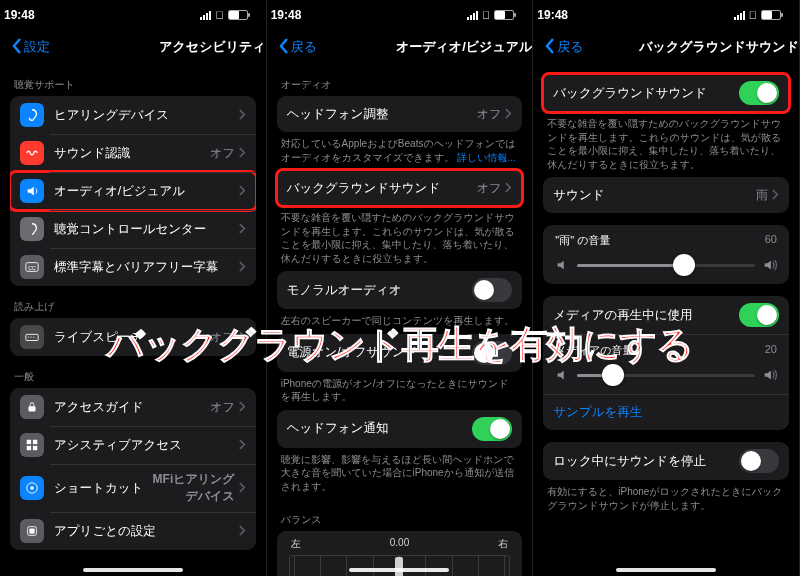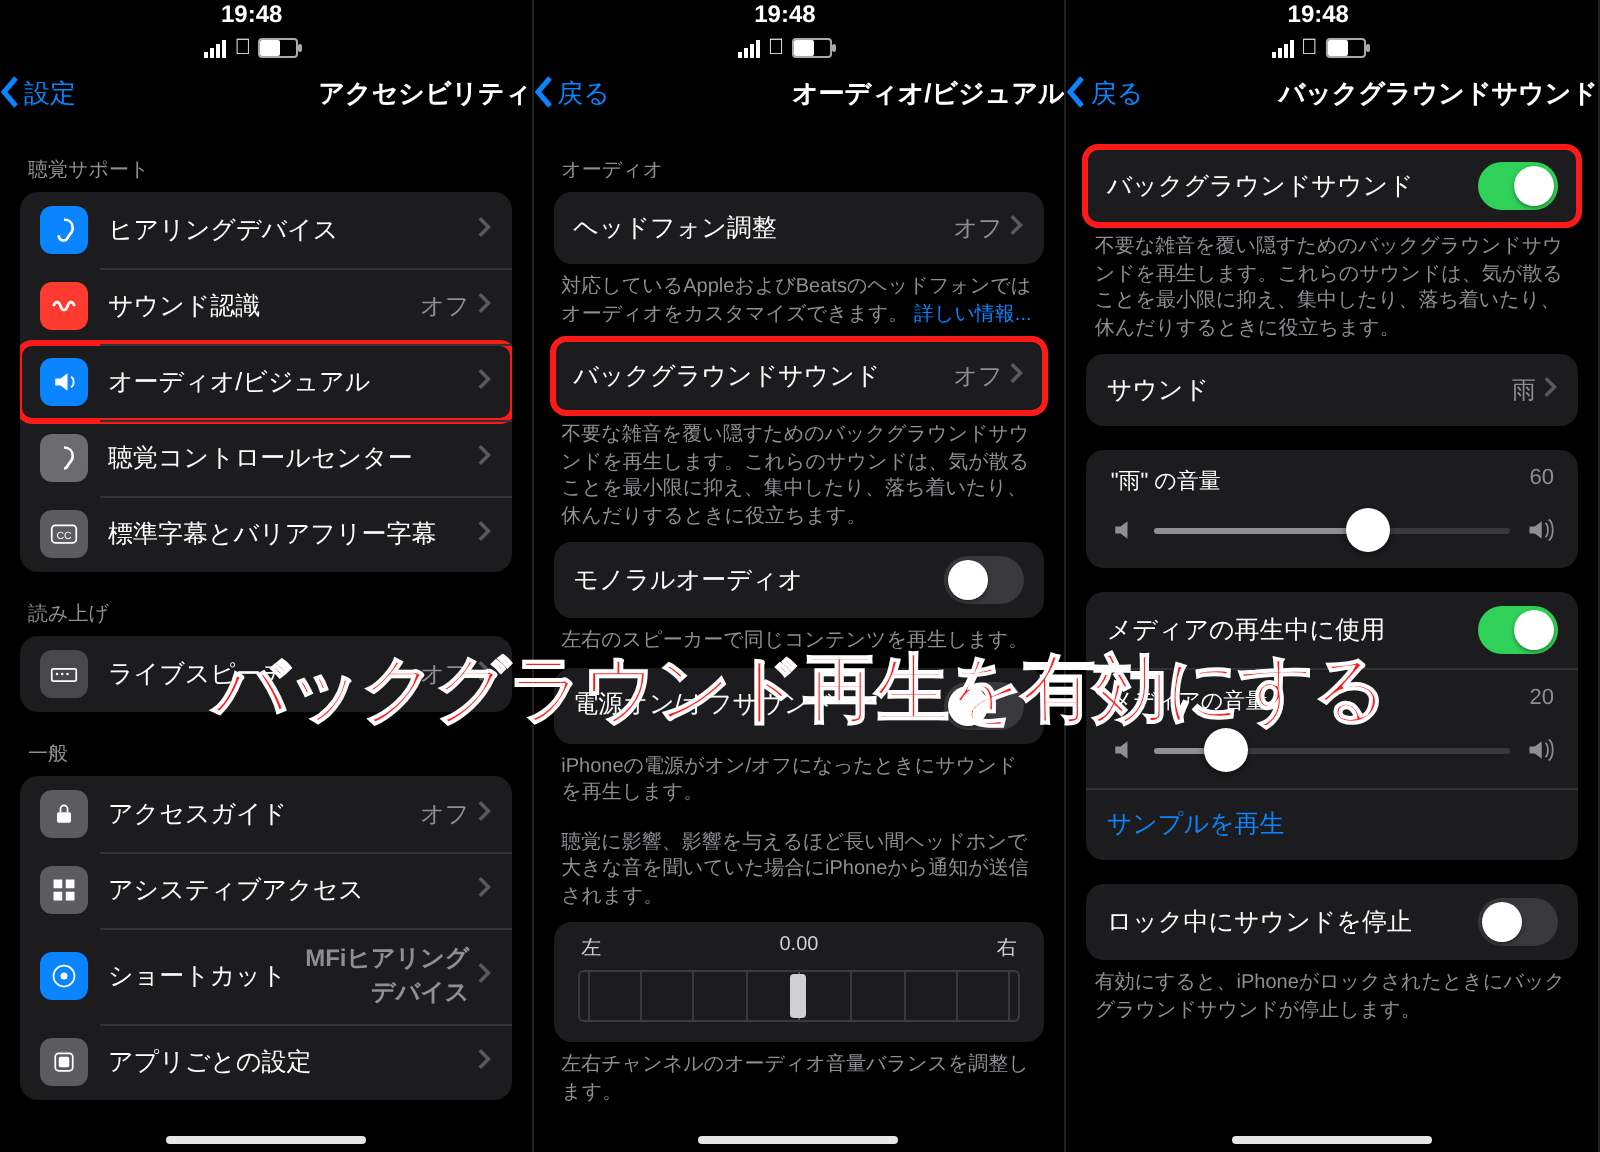--- a/index.html
+++ b/index.html
@@ -2,32 +2,32 @@
 <html><head>
 <meta charset="utf-8">
 <style>
   * { box-sizing: border-box; margin: 0; padding: 0; }
   html, body { width: 800px; height: 576px; background: #000; font-family: -apple-system, "Hiragino Sans", sans-serif; overflow: hidden; }
   .stage { position: relative; width: 800px; height: 576px; display: flex; }
   .phone { width: 266.66px; height: 576px; background: #000; color: #fff; position: relative; overflow: hidden; border-right: 1px solid #222; }
   .phone:last-child { border-right: none; }
 
   
-  .status { display: flex; justify-content: space-between; align-items: center; height: 30px; padding: 0 18px 0 4px; font-size: 12px; font-weight: 600; flex-direction: column; }
+  .status { display: flex; justify-content: space-between; align-items: center; height: 30px; padding: 0 18px 0 4px; font-size: 12px; font-weight: 600; }
   .status .right { display: flex; align-items: center; gap: 4px; }
   .bars { display: inline-flex; align-items: flex-end; gap: 1px; }
   .bars span { display:inline-block; width:2px; background:#fff; }
   .bars span:nth-child(1){height:3px} .bars span:nth-child(2){height:5px} .bars span:nth-child(3){height:7px} .bars span:nth-child(4){height:9px}
   .batt { width:20px; height:10px; border:1px solid #aaa; border-radius:2px; position:relative; }
   .batt::after{content:"";position:absolute;right:-3px;top:2px;width:2px;height:4px;background:#aaa;border-radius:1px;}
   .batt i{display:block;height:100%;width:55%;background:#fff;border-radius:1px;}
 
   
   .nav { height: 34px; display:flex; align-items:center; position:relative; }
-  .back { position:absolute; left:0; display:flex; color:#0a84ff; font-size:13px; }
+  .back { position:absolute; left:12px; display:flex; color:#0a84ff; font-size:13px; }
   .back .chev { margin-right:2px; }
   .title { flex:1; text-align:right; font-size:13px; font-weight:600; }
 
   .scroll { height: calc(576px - 64px); overflow:hidden; }
 
   .section-label { color:#8e8e93; font-size:10px; padding: 14px 14px 4px; }
   .footer-text { color:#8e8e93; font-size:10px; line-height:1.35; padding: 5px 14px 6px; }
   .footer-text a { color:#0a84ff; text-decoration:none; }
 
   .group { margin: 0 10px; background:#1c1c1e; border-radius:9px; overflow:hidden; }
@@ -310,22 +310,31 @@
     <div class="group">
       <div class="row noicon">
         <span class="label">電源オン/オフサウンド</span>
         <span class="toggle">
               <i></i>
             </span>
       </div>
     </div>
     <div class="footer-text">iPhoneの電源がオン/オフになったときにサウンドを再生します。</div>
 
+    <div class="group">
+      <div class="row noicon">
+        <span class="label">ヘッドフォン通知</span>
+        <span class="toggle on">
+              <i></i>
+            </span>
+      </div>
+    </div>
     <div class="footer-text">聴覚に影響、影響を与えるほど長い間ヘッドホンで大きな音を聞いていた場合にiPhoneから通知が送信されます。</div>
 
+    <div class="section-label">バランス</div>
     <div class="group">
       <div class="balance">
         <div class="balance-labels">
           <span>左</span>
           <span class="c">0.00</span>
           <span>右</span>
         </div>
         <div class="bal-track">
           <div class="bal-ticks">
                 <span></span>

